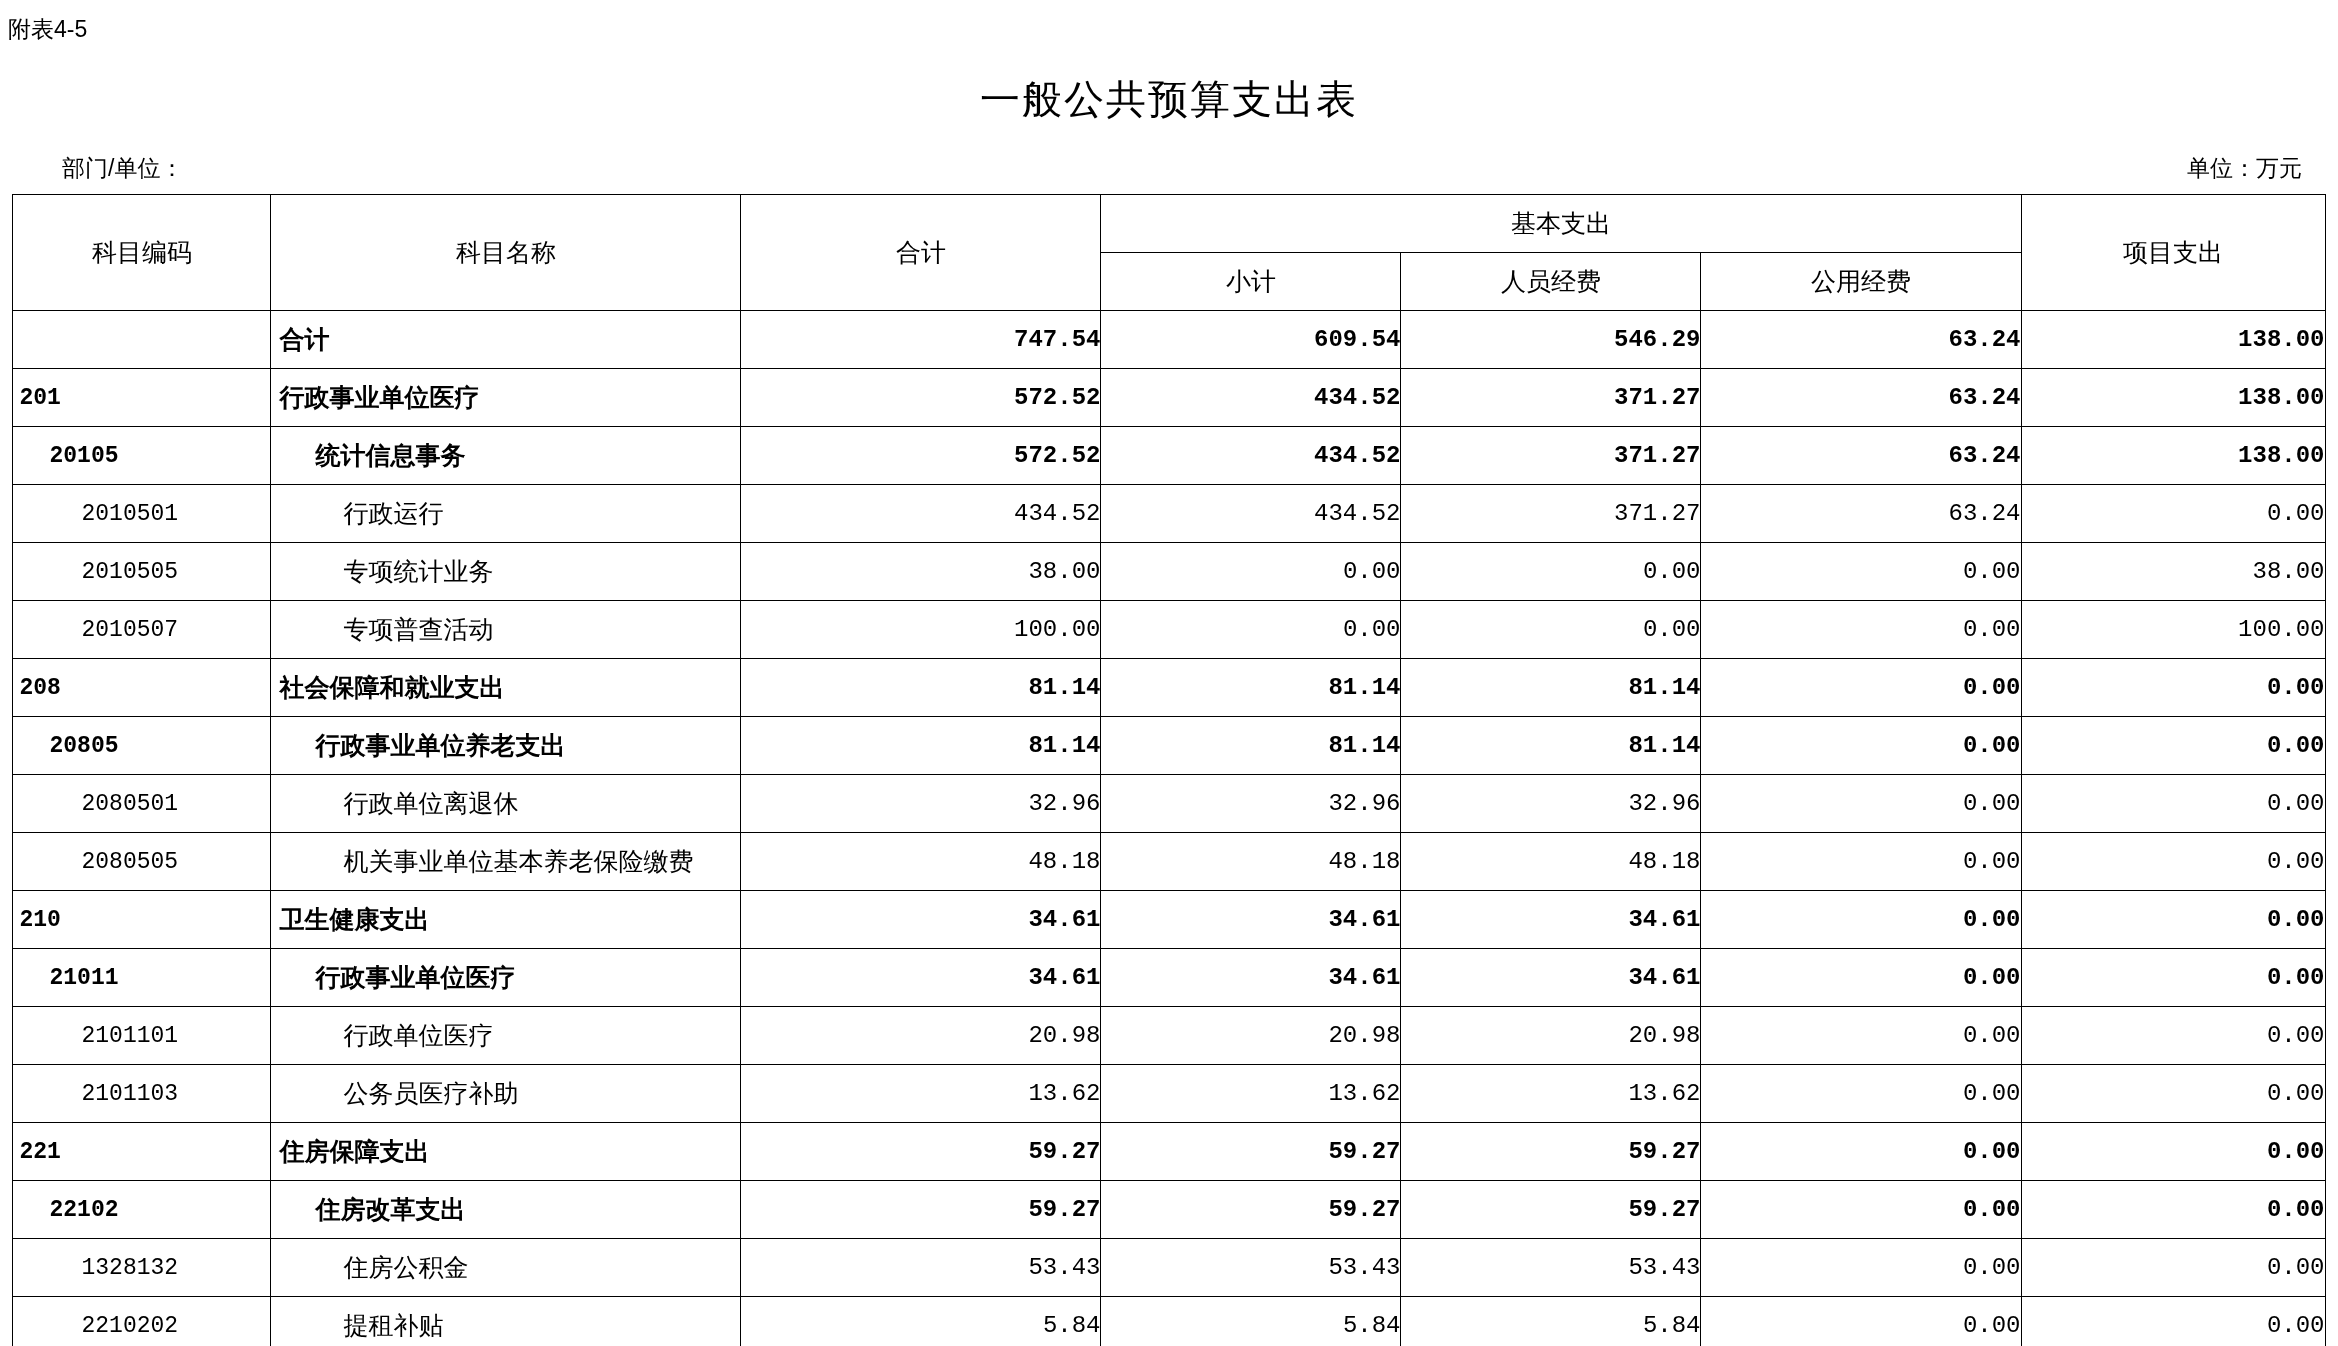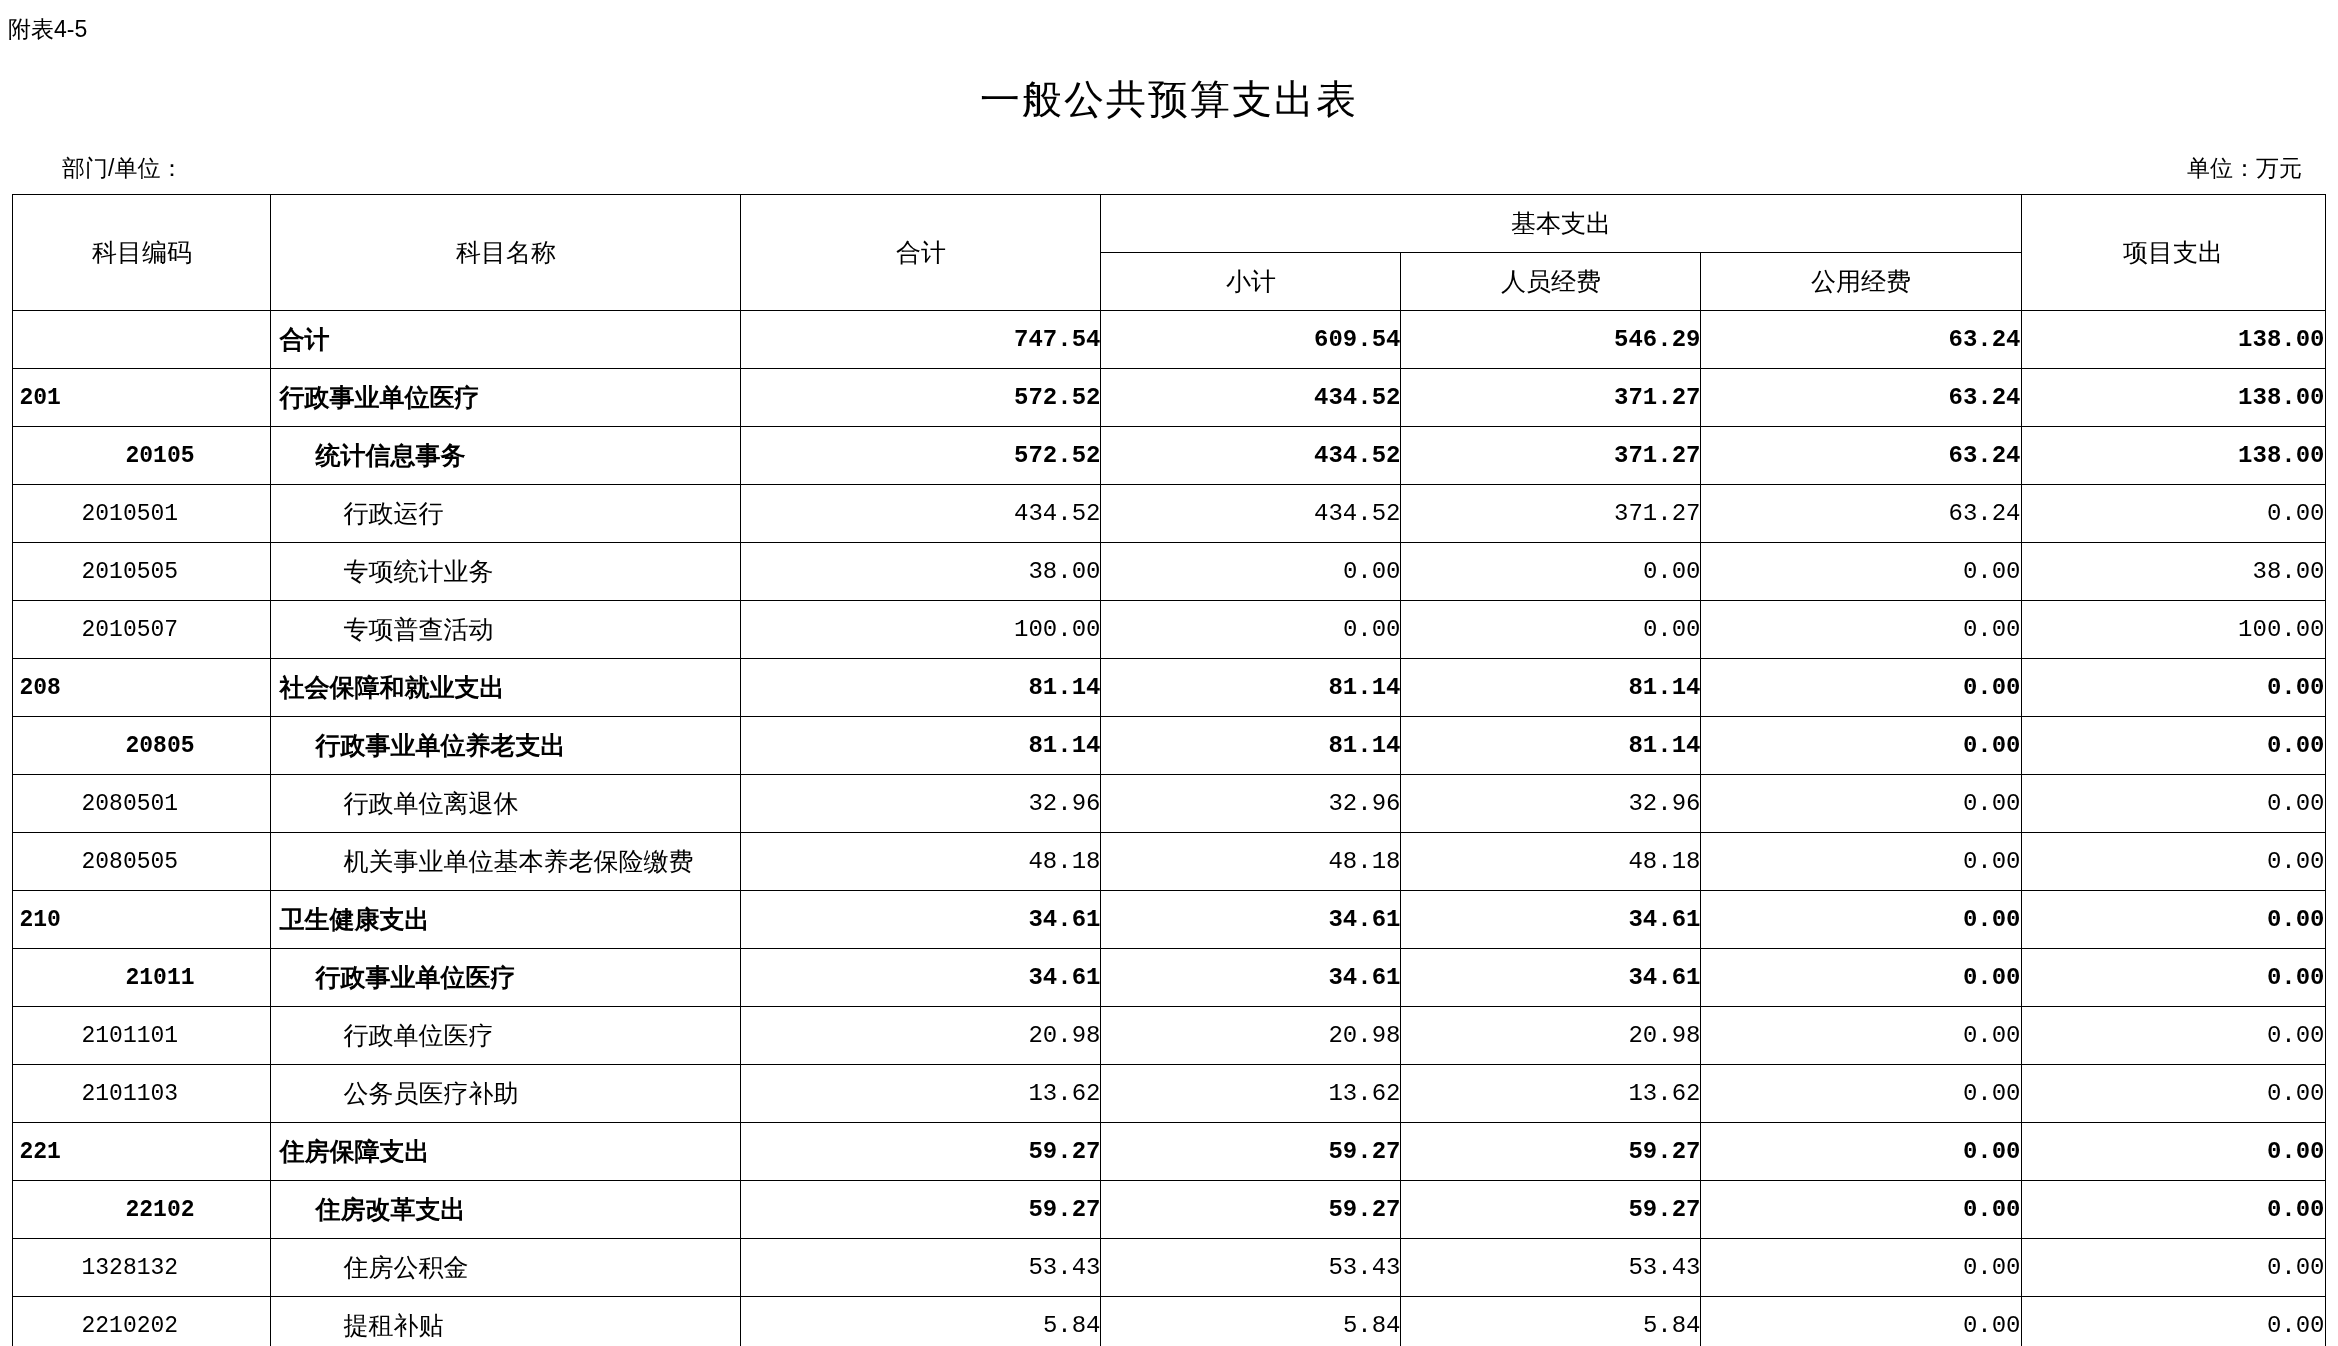--- a/index.html
+++ b/index.html
@@ -97,21 +97,21 @@
     font-size: 24px;
     text-align: right;
     padding-right: 12px;
     white-space: nowrap;
   }
   
   .lvl0 .cell-code { padding-left: 6px; }
   .lvl0 .cell-name { padding-left: 8px; }
   .lvl1 .cell-code { padding-left: 6px; }
   .lvl1 .cell-name { padding-left: 8px; }
-  .lvl2 .cell-code { padding-left: 36px; text-align: center; }
+  .lvl2 .cell-code { padding-left: 36px; }
   .lvl2 .cell-name { padding-left: 44px; }
   .lvl3 .cell-code { padding-left: 68px; }
   .lvl3 .cell-name { padding-left: 72px; }
 
   .bold .cell-code,
   .bold .cell-name,
   .bold .cell-num { font-weight: 700; }
 
   .header-top-label { font-size: 25px; }
 </style>

